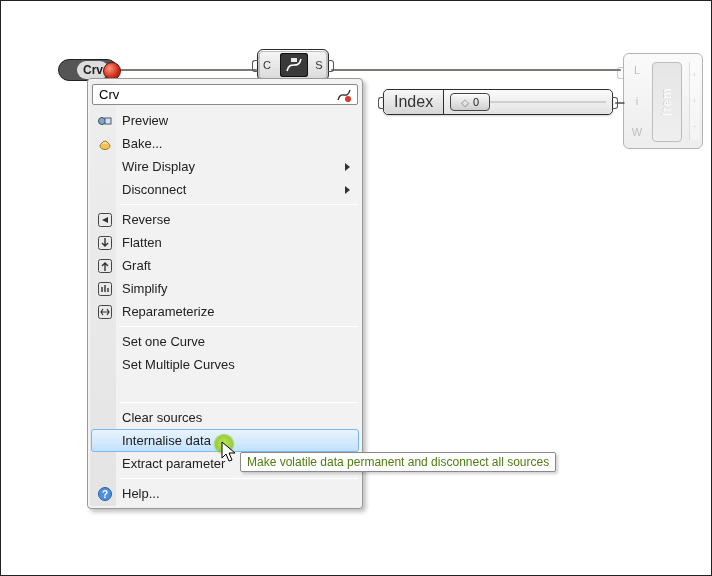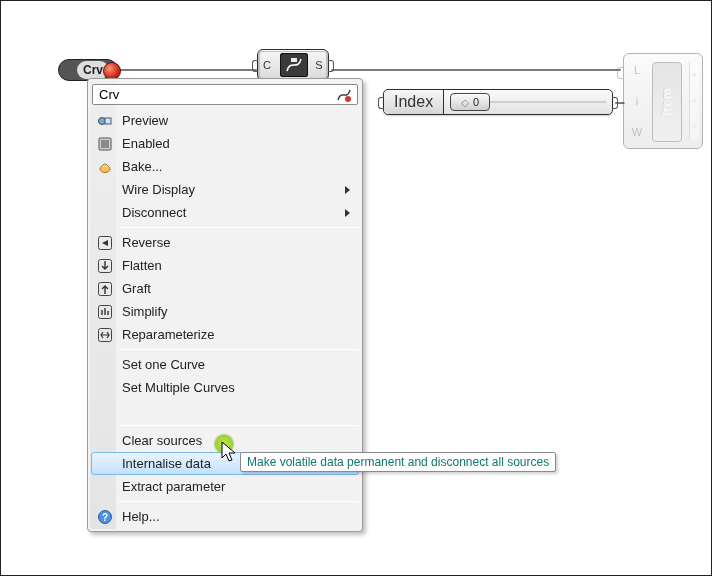--- a/index.html
+++ b/index.html
@@ -237,21 +237,21 @@
     border-color: #7bb8ef;
   }
 
   
   .tooltip{
     position:absolute;
     background: #fff;
     border: 1px solid #8a8a8a;
     padding: 2px 6px;
     font-size: 12px;
-    color: #0f766e;
+    color: #4d7c0f;
     box-shadow: 2px 2px 3px rgba(0,0,0,0.18);
     border-radius: 2px;
     white-space: nowrap;
   }
 
   
   .cursor{
     position:absolute;
     width: 20px; height: 24px;
     pointer-events:none;
@@ -334,29 +334,20 @@
           <svg width="16" height="16" viewBox="0 0 16 16">
             <circle cx="5" cy="8" r="3.5" fill="#7fa7c9" stroke="#355"></circle>
             <rect x="8" y="5" width="6" height="6" fill="#cfe3f2" stroke="#557"></rect>
           </svg>
         </span>
         <span>Preview</span>
       </li>
       <li class="item">
         <span class="ico">
           <svg width="16" height="16" viewBox="0 0 16 16">
-            <rect x="2" y="2" width="12" height="12" rx="1" fill="#cfcfcf" stroke="#555"></rect>
-            <rect x="4" y="4" width="8" height="8" fill="#8a8a8a"></rect>
-          </svg>
-        </span>
-        <span>Enabled</span>
-      </li>
-      <li class="item">
-        <span class="ico">
-          <svg width="16" height="16" viewBox="0 0 16 16">
             <ellipse cx="8" cy="10" rx="5" ry="3.5" fill="#f2c25a" stroke="#a87520"></ellipse>
             <path d="M4 8 Q8 2 12 8" fill="#f7dd96" stroke="#a87520"></path>
           </svg>
         </span>
         <span>Bake...</span>
       </li>
       <li class="item">
         <span class="ico"></span>
         <span>Wire Display</span>
         <span class="sub-arrow"></span>

